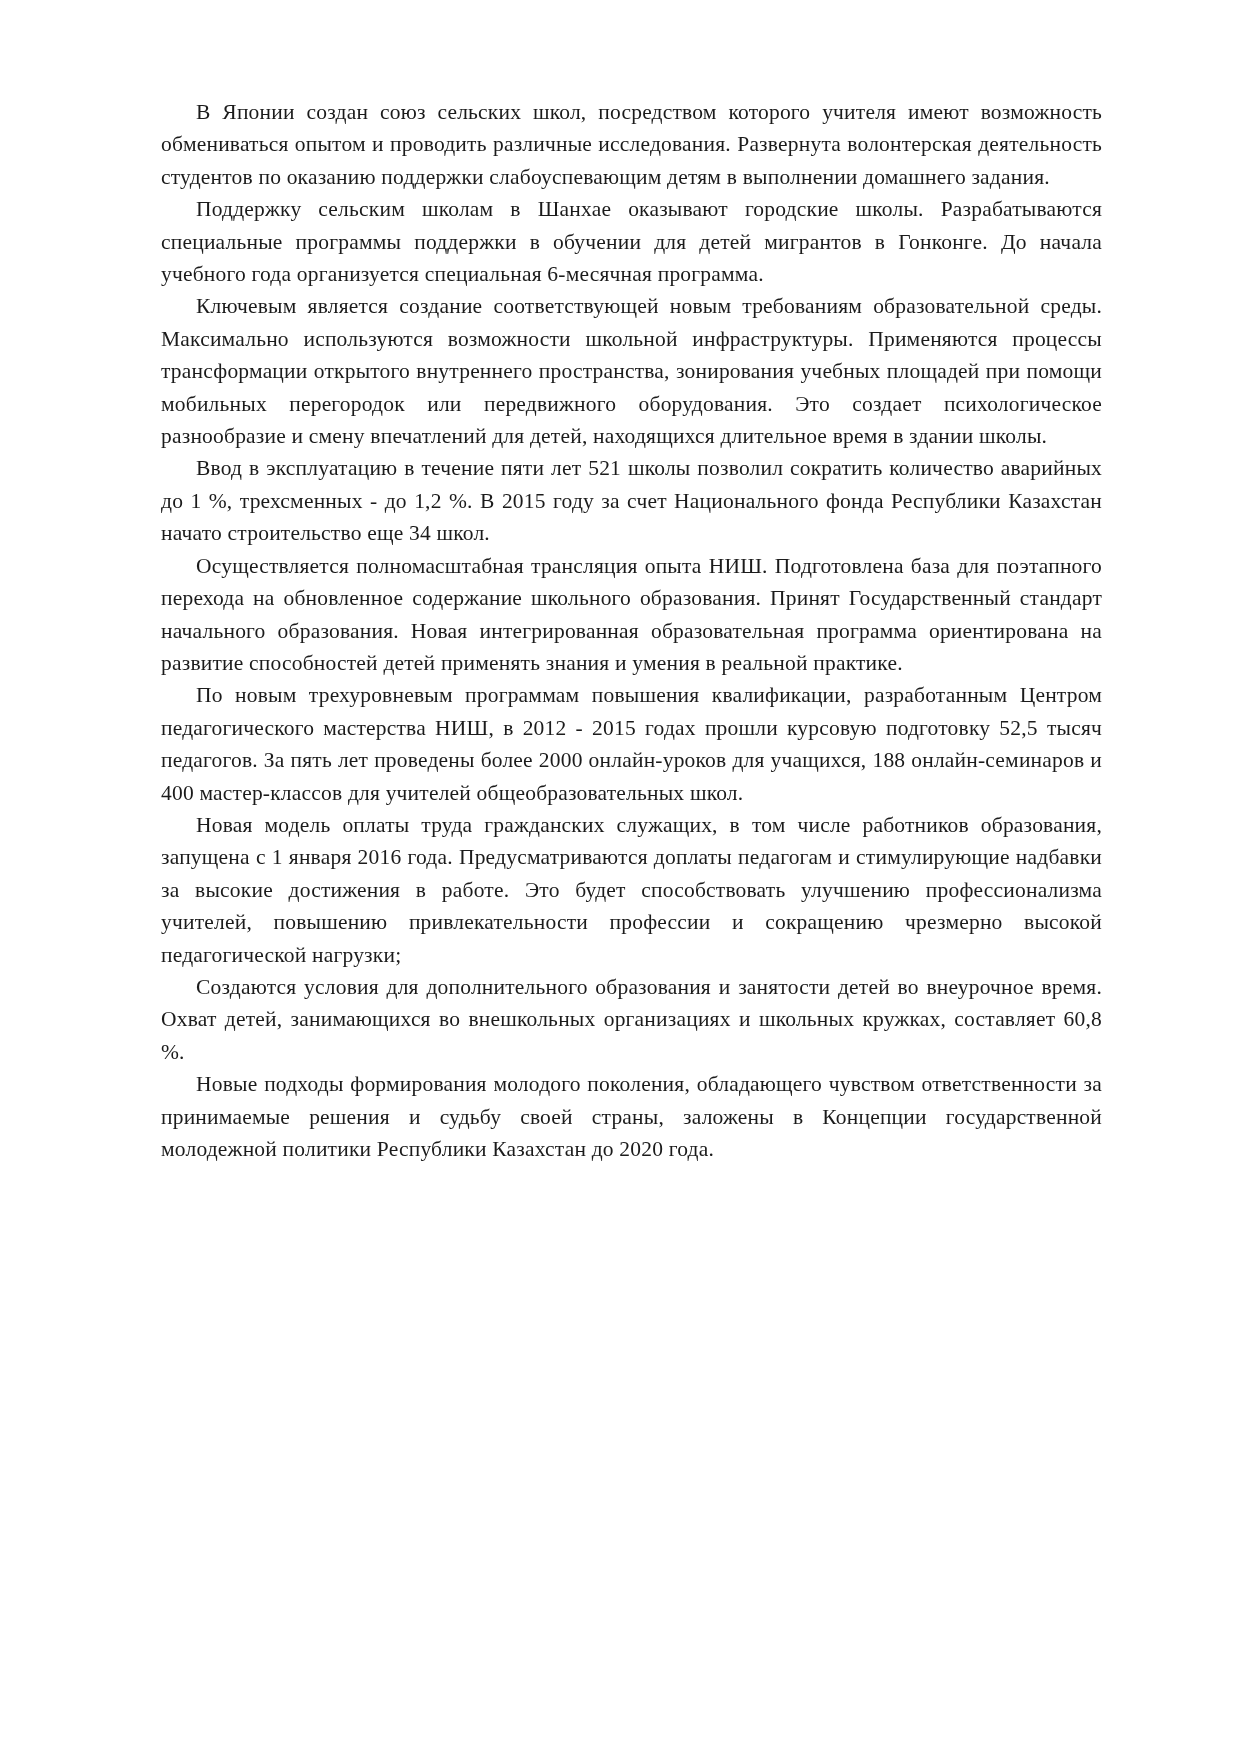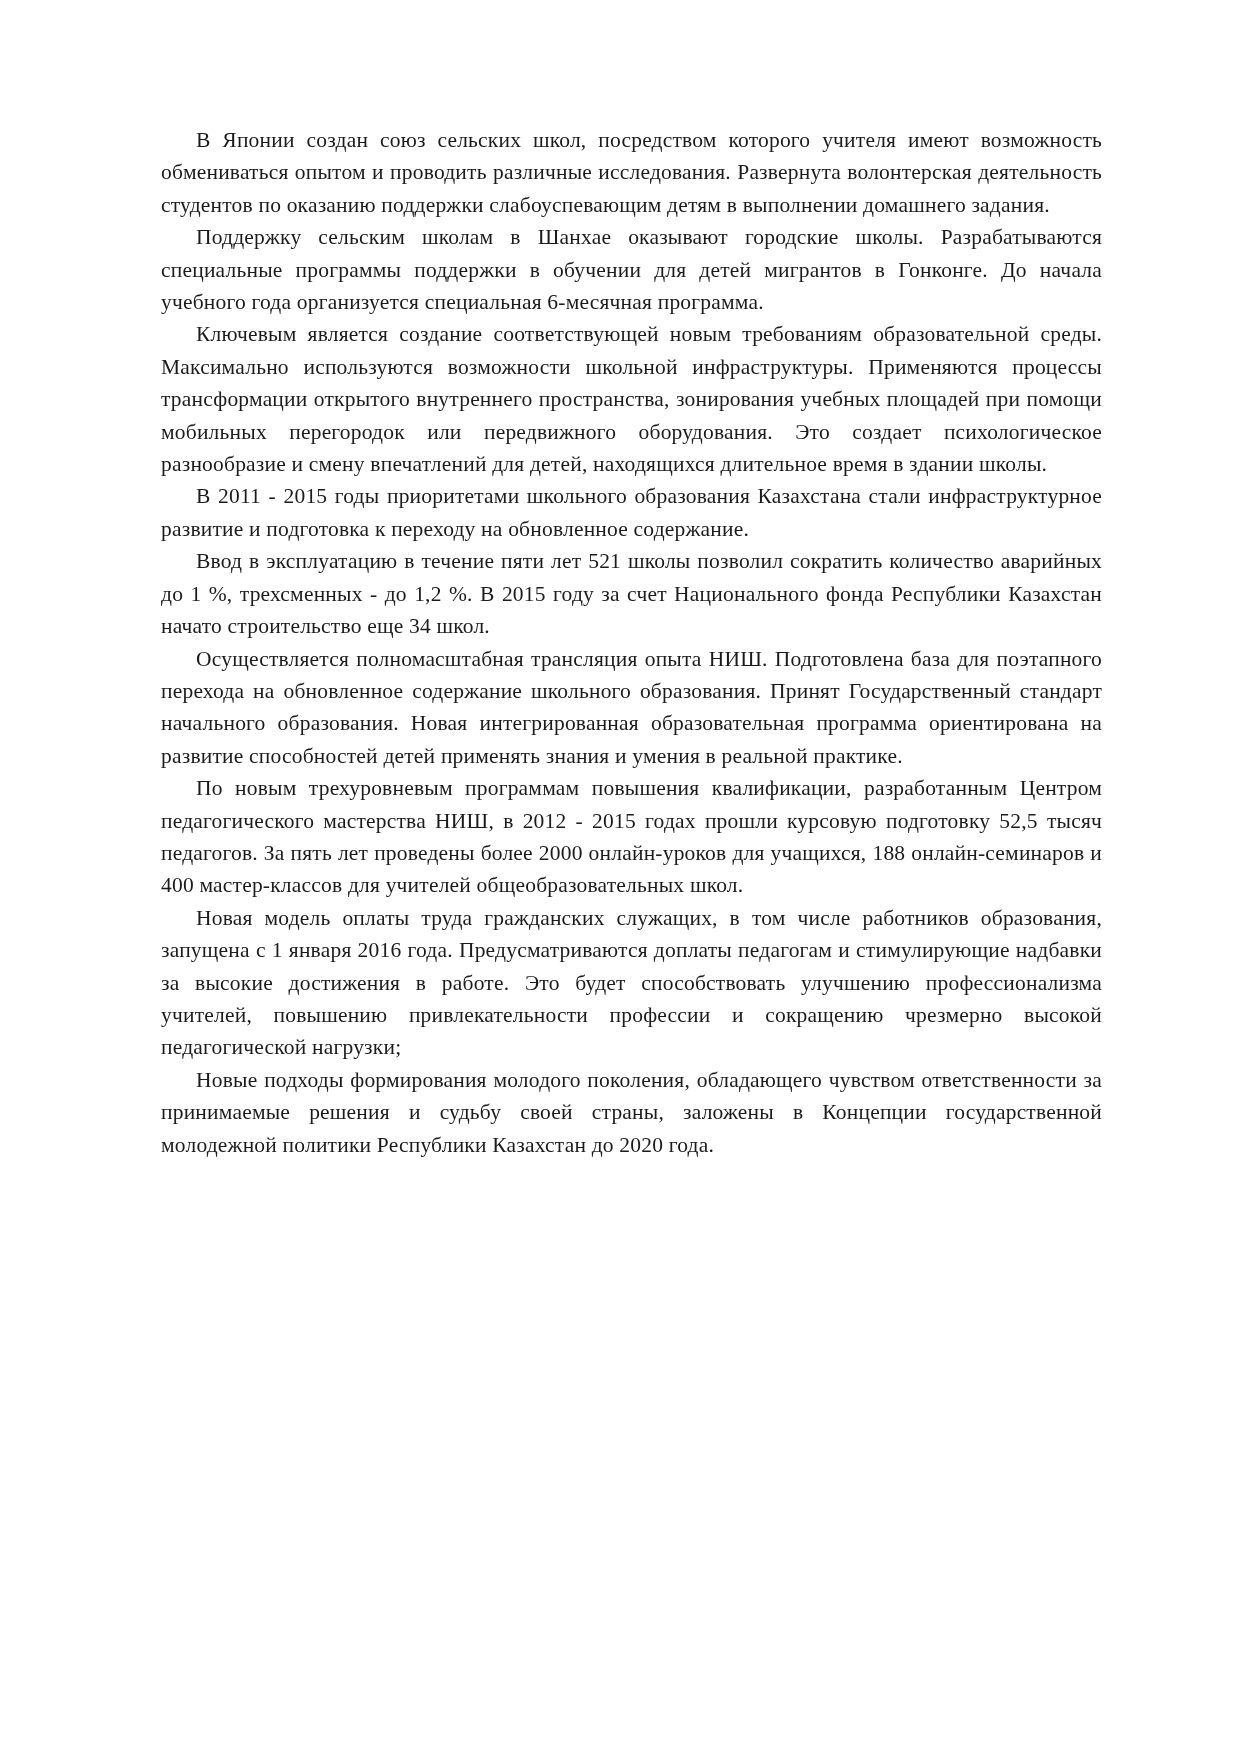--- a/index.html
+++ b/index.html
@@ -10,21 +10,21 @@
   .page {
     position: relative;
     width: 1240px;
     height: 1754px;
     background: #ffffff;
     overflow: hidden;
   }
   .content {
     position: absolute;
     left: 161px;
-    top: 124px;
+    top: 96px;
     width: 941px;
     font-family: "Liberation Serif", "DejaVu Serif", serif;
     font-size: 21.5px;
     line-height: 32.4px;
     color: #1b1b1b;
     text-align: justify;
     letter-spacing: 0.2px;
   }
   .content p {
     margin: 0;
@@ -37,22 +37,22 @@
   }
 </style>
 </head>
 <body>
 
 <div class="page">
   <div class="content">
     <p>В Японии создан союз сельских школ, посредством которого учителя имеют возможность обмениваться опытом и проводить различные исследования. Развернута волонтерская деятельность студентов по оказанию поддержки слабоуспевающим детям в выполнении домашнего задания.</p>
     <p>Поддержку сельским школам в Шанхае оказывают городские школы. Разрабатываются специальные программы поддержки в обучении для детей мигрантов в Гонконге. До начала учебного года организуется специальная 6-месячная программа.</p>
     <p>Ключевым является создание соответствующей новым требованиям образовательной среды. Максимально используются возможности школьной инфраструктуры. Применяются процессы трансформации открытого внутреннего пространства, зонирования учебных площадей при помощи мобильных перегородок или передвижного оборудования. Это создает психологическое разнообразие и смену впечатлений для детей, находящихся длительное время в здании школы.</p>
-    <p>В 2011 - 2015 годы приоритетами школьного образования Казахстана стали инфраструктурное развитие и подготовка к переходу на обновленное содержание.</p>
     <p>Ввод в эксплуатацию в течение пяти лет 521 школы позволил сократить количество аварийных до 1 %, трехсменных - до 1,2 %. В 2015 году за счет Национального фонда Республики Казахстан начато строительство еще 34 школ.</p>
     <p>Осуществляется полномасштабная трансляция опыта НИШ. Подготовлена база для поэтапного перехода на обновленное содержание школьного образования. Принят Государственный стандарт начального образования. Новая интегрированная образовательная программа ориентирована на развитие способностей детей применять знания и умения в реальной практике.</p>
     <p>По новым трехуровневым программам повышения квалификации, разработанным Центром педагогического мастерства НИШ, в 2012 - 2015 годах прошли курсовую подготовку 52,5 тысяч педагогов. За пять лет проведены более 2000 онлайн-уроков для учащихся, 188 онлайн-семинаров и 400 мастер-классов для учителей общеобразовательных школ.</p>
     <p>Новая модель оплаты труда гражданских служащих, в том числе работников образования, запущена с 1 января 2016 года. Предусматриваются доплаты педагогам и стимулирующие надбавки за высокие достижения в работе. Это будет способствовать улучшению профессионализма учителей, повышению привлекательности профессии и сокращению чрезмерно высокой педагогической нагрузки;</p>
+    <p>Создаются условия для дополнительного образования и занятости детей во внеурочное время. Охват детей, занимающихся во внешкольных организациях и школьных кружках, составляет 60,8 %.</p>
     <p>
       <span>Новые подходы формирования молодого поколения, обладающего чувством ответственности за принимаемые решения и судьбу своей страны, заложены в </span><span class="u">Концепции</span><span> государственной молодежной политики Республики Казахстан до 2020 года.</span>
     </p>
   </div>
 </div>
 
 </body></html>

